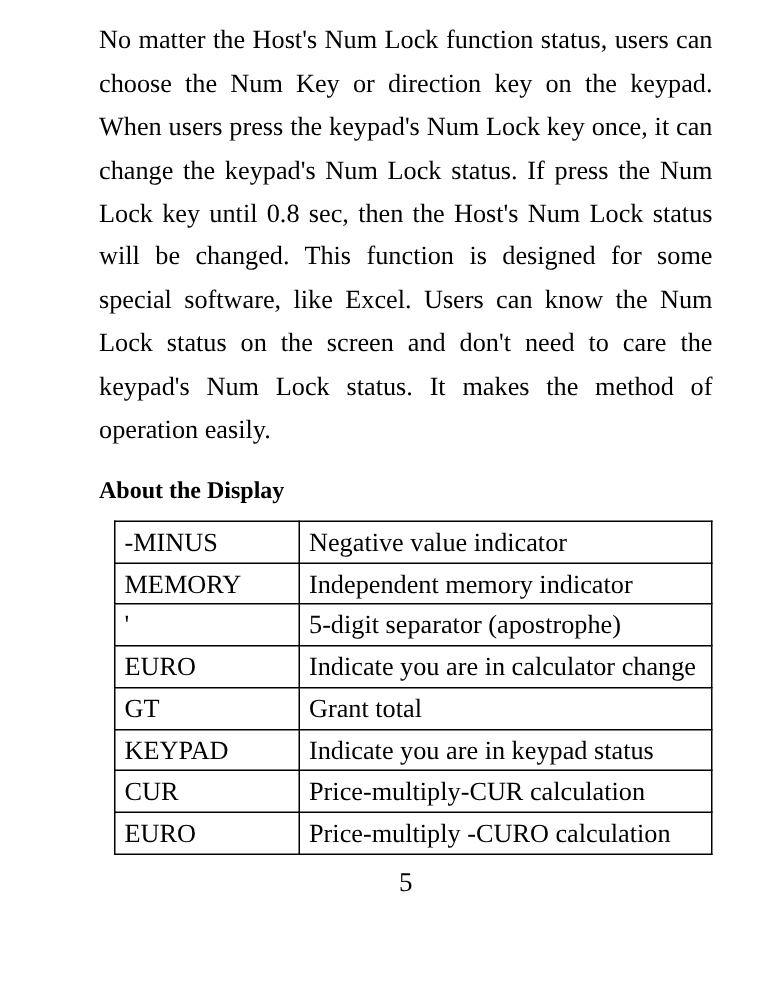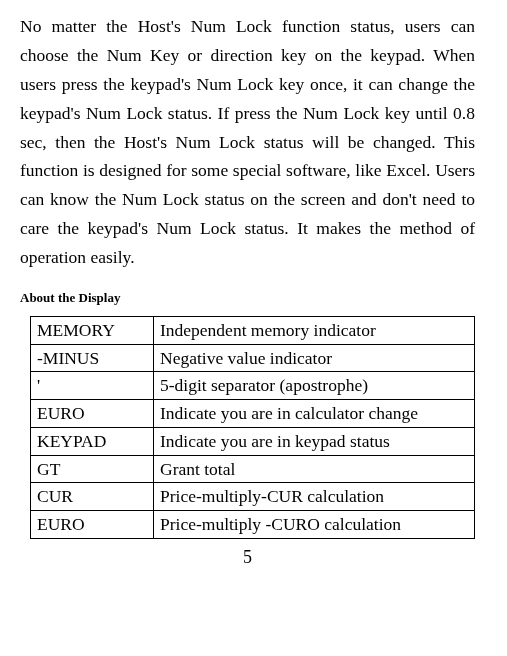--- a/index.html
+++ b/index.html
@@ -8,29 +8,30 @@
     background: #fff;
     font-family: "Times New Roman", Times, serif;
     color: #000;
     width: 507px;
     height: 656px;
     box-sizing: border-box;
   }
   .page {
     padding: 12px 32px 0 20px;
     box-sizing: border-box;
+    margin-left: 46px;
   }
   .body-text {
     font-size: 17.5px;
     line-height: 1.65;
     text-align: justify;
     margin: 0 0 18px 0;
   }
   .section-heading {
-    font-size: 13px;
+    font-size: 16px;
     font-weight: bold;
     margin: 0 0 10px 0;
   }
   .intro-text {
     font-size: 17.5px;
     line-height: 1.35;
     margin: 0 0 2px 0;
   }
   table.disp {
     border-collapse: collapse;
@@ -61,42 +62,42 @@
 <div class="page">
 
   <p class="body-text">No matter the Host's Num Lock function status, users can choose the Num Key or direction key on the keypad. When users press the keypad's Num Lock key once, it can change the keypad's Num Lock status. If press the Num Lock key until 0.8 sec, then the Host's Num Lock status will be changed. This function is designed for some special software, like Excel. Users can know the Num Lock status on the screen and don't need to care the keypad's Num Lock status. It makes the method of operation easily.</p>
 
   <p class="section-heading">About the Display</p>
 
 
   <table class="disp">
     <tbody>
       <tr>
+        <td>-MINUS</td>
+        <td>Negative value indicator</td>
+      </tr>
+      <tr>
         <td>MEMORY</td>
         <td>Independent memory indicator</td>
-      </tr>
-      <tr>
-        <td>-MINUS</td>
-        <td>Negative value indicator</td>
       </tr>
       <tr>
         <td>'</td>
         <td>5-digit separator (apostrophe)</td>
       </tr>
       <tr>
         <td>EURO</td>
         <td>Indicate you are in calculator change</td>
       </tr>
       <tr>
+        <td>GT</td>
+        <td>Grant total</td>
+      </tr>
+      <tr>
         <td>KEYPAD</td>
         <td>Indicate you are in keypad status</td>
-      </tr>
-      <tr>
-        <td>GT</td>
-        <td>Grant total</td>
       </tr>
       <tr>
         <td>CUR</td>
         <td>Price-multiply-CUR calculation</td>
       </tr>
       <tr>
         <td>EURO</td>
         <td>Price-multiply -CURO calculation</td>
       </tr>
     </tbody>

